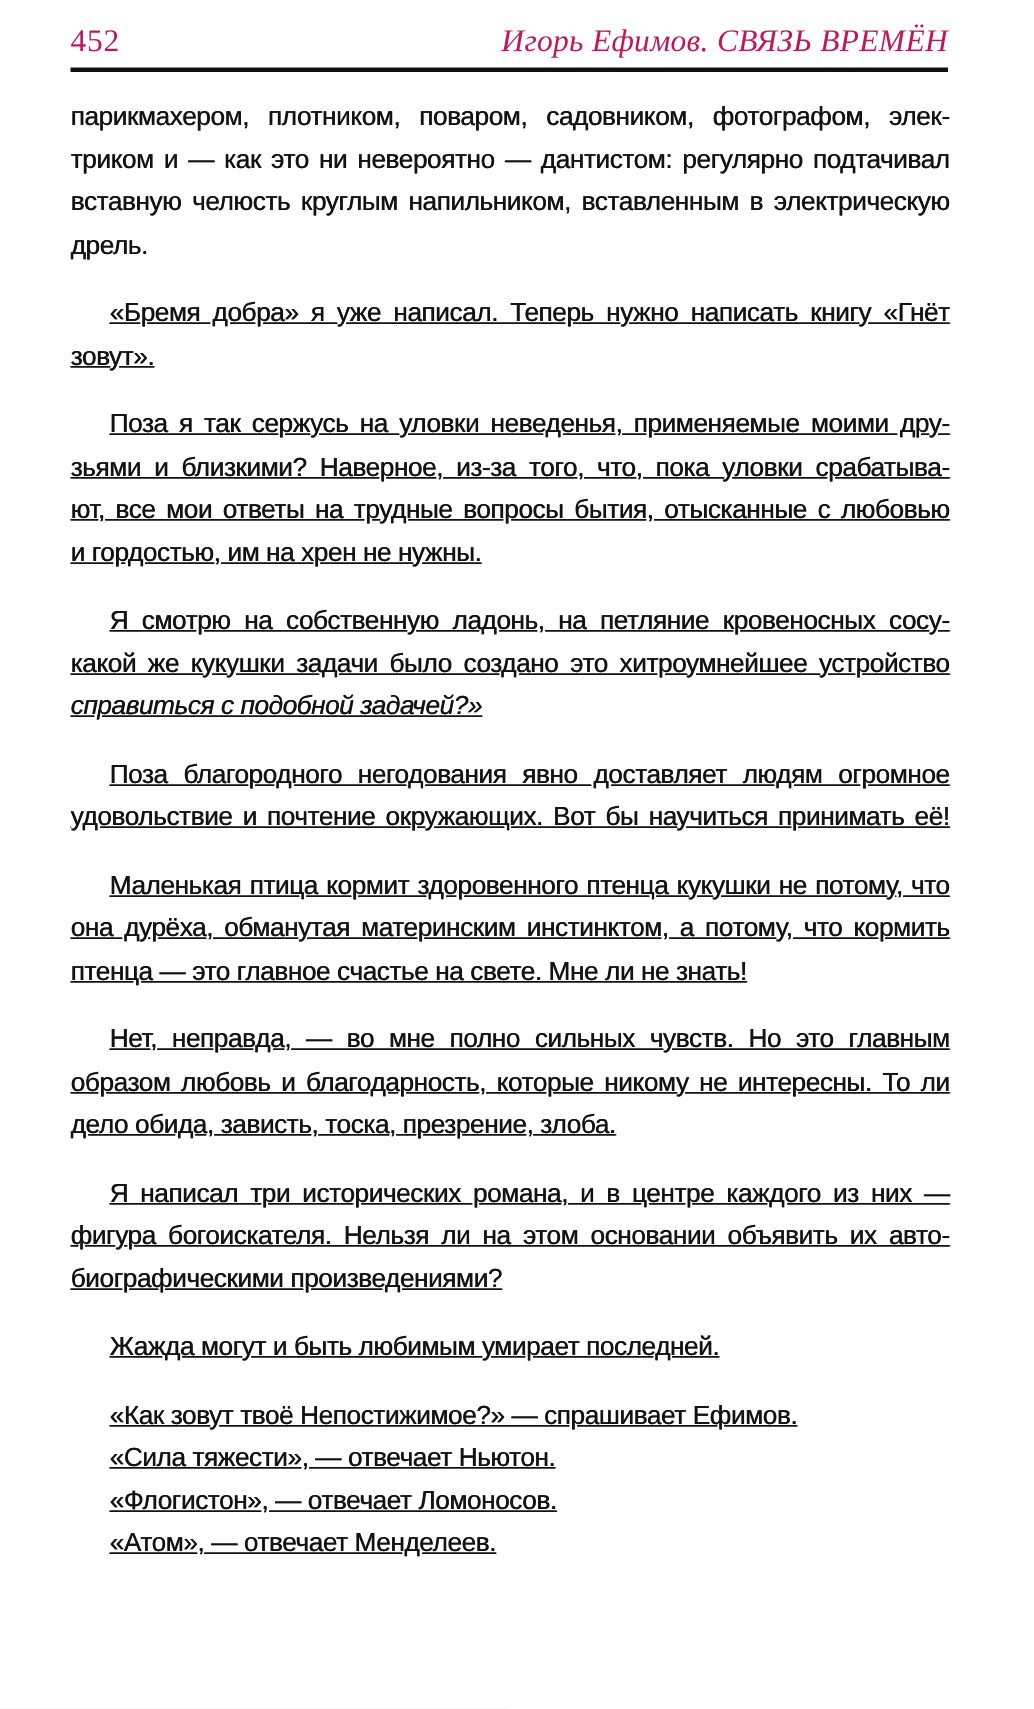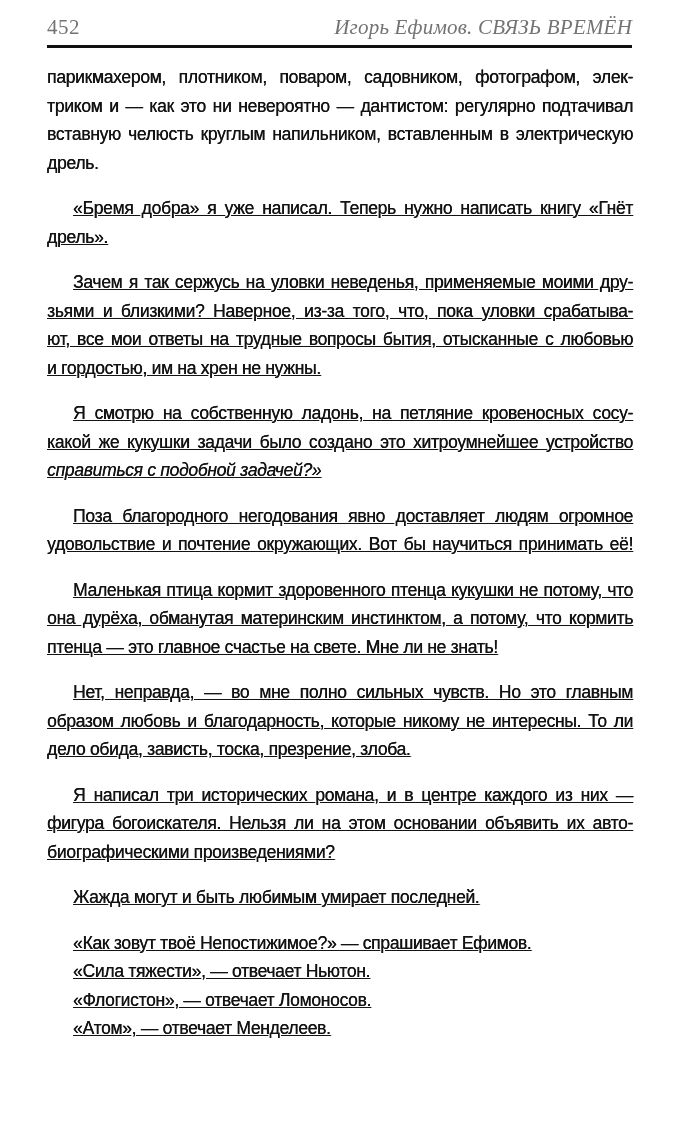--- a/index.html
+++ b/index.html
@@ -12,21 +12,21 @@
     background: #ffffff;
     overflow: hidden;
     font-family: "Liberation Sans", sans-serif;
   }
   .header {
     display: flex;
     justify-content: space-between;
     align-items: baseline;
     margin: 15px 57px 0 47px;
     font-family: "Liberation Serif", serif;
-    color: #737373;
+    color: #be185d;
   }
   .pagenum {
     font-size: 21px;
     font-weight: normal;
     letter-spacing: 0.5px;
   }
   .runtitle {
     font-size: 21px;
     font-style: italic;
     font-weight: normal;
@@ -69,24 +69,24 @@
   <div class="rule" style="background: rgb(16, 16, 16);"></div>
   <main class="textbody" id="text-body" style="color: rgb(19, 19, 19);">
       <div class="paragraph">
         <div class="line justify">парикмахером, плотником, поваром, садовником, фотографом, элек-</div>
         <div class="line justify">триком и — как это ни невероятно — дантистом: регулярно подтачивал</div>
         <div class="line justify">вставную челюсть круглым напильником, вставленным в электрическую</div>
         <div class="line">дрель.</div>
       </div>
       <div class="paragraph">
         <div class="line justify indent">«Бремя добра» я уже написал. Теперь нужно написать книгу «Гнёт</div>
-        <div class="line">дрель».</div>
+        <div class="line">зовут».</div>
       </div>
       <div class="paragraph">
-        <div class="line justify indent">Зачем я так сержусь на уловки неведенья, применяемые моими дру-</div>
+        <div class="line justify indent">Поза я так сержусь на уловки неведенья, применяемые моими дру-</div>
         <div class="line justify">зьями и близкими? Наверное, из-за того, что, пока уловки срабатыва-</div>
         <div class="line justify">ют, все мои ответы на трудные вопросы бытия, отысканные с любовью</div>
         <div class="line">и гордостью, им на хрен не нужны.</div>
       </div>
       <div class="paragraph">
         <div class="line justify indent">Я смотрю на собственную ладонь, на петляние кровеносных сосу-</div>
         <div class="line justify">какой же кукушки задачи было создано это хитроумнейшее устройство</div>
         <div class="line italic">справиться с подобной задачей?»</div>
       </div>
       <div class="paragraph">

